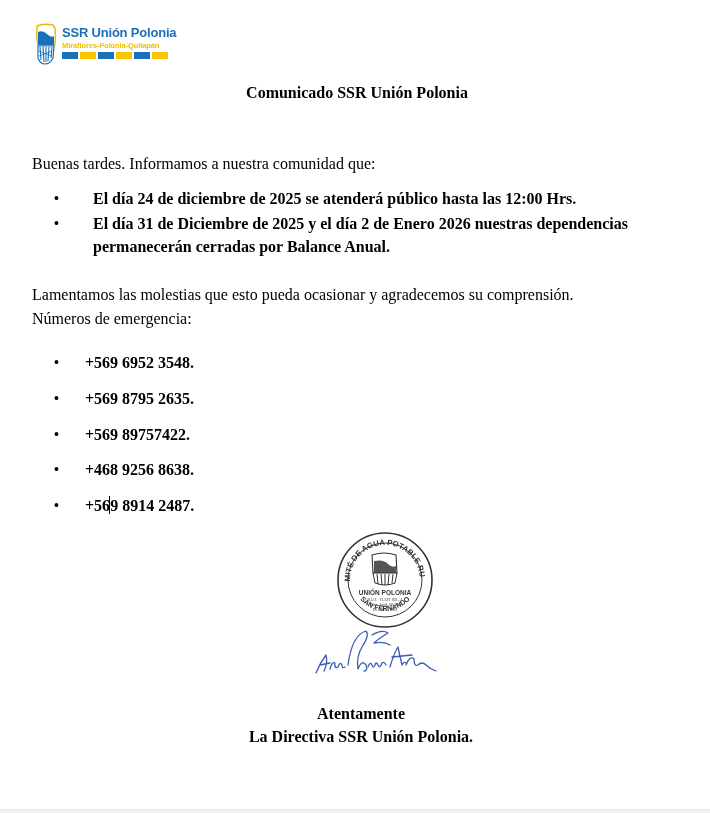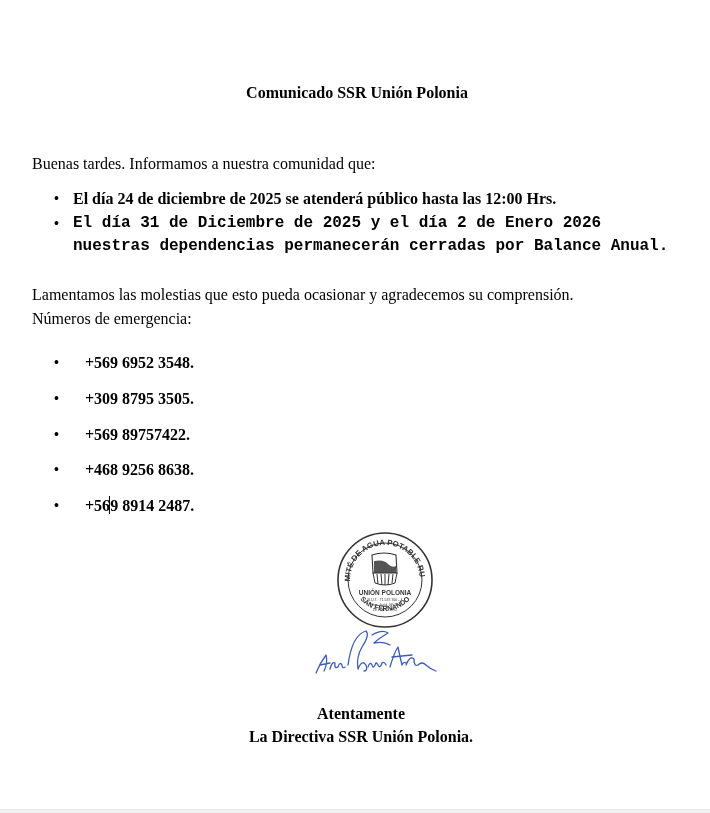--- a/index.html
+++ b/index.html
@@ -103,21 +103,21 @@
     }
     .bullet-dot {
       position: absolute;
       left: 0;
       top: 0;
       width: 20px;
       font-size: 14px;
     }
     .bullet-text {
       position: absolute;
-      left: 19px;
+      left: 39px;
       top: 0;
       width: 600px;
       white-space: normal;
     }
     .phone-item {
       position: absolute;
       left: 54px;
       font-weight: bold;
       font-size: 16px;
       line-height: 23px;
@@ -153,47 +153,66 @@
       font-weight: bold;
       font-size: 16px;
       line-height: 22px;
     }
   </style>
 </head>
 <body>
 
 <div class="page">
 
+  <div class="logo">
+    <svg class="logo-emblem" viewBox="0 0 26 44" xmlns="http://www.w3.org/2000/svg">
+      <path d="M4 4 Q10 1 20 3 L22 6 Q23 14 22 22 L21 24 L5 24 Q3 14 4 4 Z" fill="#ffffff" stroke="#e8b800" stroke-width="1.4"></path>
+      <path d="M5 10 Q10 8 14 12 Q18 16 21 14 L21 23 L5 23 Z" fill="#1b6fb8"></path>
+      <path d="M5 24 L21 24 L20 36 Q17 42 12 42 Q7 42 5 36 Z" fill="#ffffff" stroke="#1b6fb8" stroke-width="1.2"></path>
+      <path d="M7 25 L8 38 M10 25 L11 40 M13 25 L13 40 M16 25 L15 39 M19 25 L18 36" stroke="#1b6fb8" stroke-width="1.1" fill="none"></path>
+      <path d="M6 29 L19 34 M6 34 L19 29" stroke="#1b6fb8" stroke-width="0.8" fill="none"></path>
+    </svg>
+    <div class="logo-title">SSR Unión Polonia</div>
+    <div class="logo-subtitle">Miraflores-Polonia-Quilapán</div>
+    <div class="logo-bars">
+      <div class="logo-bar" style="background:#1b6fb8"></div>
+      <div class="logo-bar" style="background:#f7c400"></div>
+      <div class="logo-bar" style="background:#1b6fb8"></div>
+      <div class="logo-bar" style="background:#f7c400"></div>
+      <div class="logo-bar" style="background:#1b6fb8"></div>
+      <div class="logo-bar" style="background:#f7c400"></div>
+    </div>
+  </div>
 
   <div class="heading">Comunicado SSR Unión Polonia</div>
 
   <div class="text" style="left:32px; top:152px;">Buenas tardes. Informamos a nuestra comunidad que:</div>
 
   <div>
     <div class="bullet-item" style="top:187px;">
       <span class="bullet-dot">•</span>
       <span class="bullet-text">El día 24 de diciembre de 2025 se atenderá público hasta las 12:00 Hrs.</span>
     </div>
     <div class="bullet-item" style="top:212px;">
       <span class="bullet-dot">•</span>
-      <span class="bullet-text" style="width:606px;font-family:Liberation Mono, monospace;">El día 31 de Diciembre de 2025 y el día 2 de Enero 2026 nuestras dependencias permanecerán cerradas por Balance Anual.</span>
+      <span class="bullet-text" style="width:606px;">El día 31 de Diciembre de 2025 y el día 2 de Enero 2026 nuestras dependencias permanecerán cerradas por Balance Anual.</span>
     </div>
   </div>
 
   <div class="text" style="left:32px; top:283px;">Lamentamos las molestias que esto pueda ocasionar y agradecemos su comprensión.</div>
   <div class="text" style="left:32px; top:307px;">Números de emergencia:</div>
 
   <div>
     <div class="phone-item" style="top:351px;">
       <span class="bullet-dot">•</span>
       <span style="position:absolute; left:31px;">+569 6952 3548.</span>
     </div>
     <div class="phone-item" style="top:387px;">
       <span class="bullet-dot">•</span>
-      <span style="position:absolute; left:31px;">+309 8795 3505.</span>
+      <span style="position:absolute; left:31px;">+569 8795 2635.</span>
     </div>
     <div class="phone-item" style="top:423px;">
       <span class="bullet-dot">•</span>
       <span style="position:absolute; left:31px;text-align:right;">+569 89757422.</span>
     </div>
     <div class="phone-item" style="top:458px;">
       <span class="bullet-dot">•</span>
       <span style="position:absolute; left:31px;">+468 9256 8638.</span>
     </div>
     <div class="phone-item" style="top:494px;">

